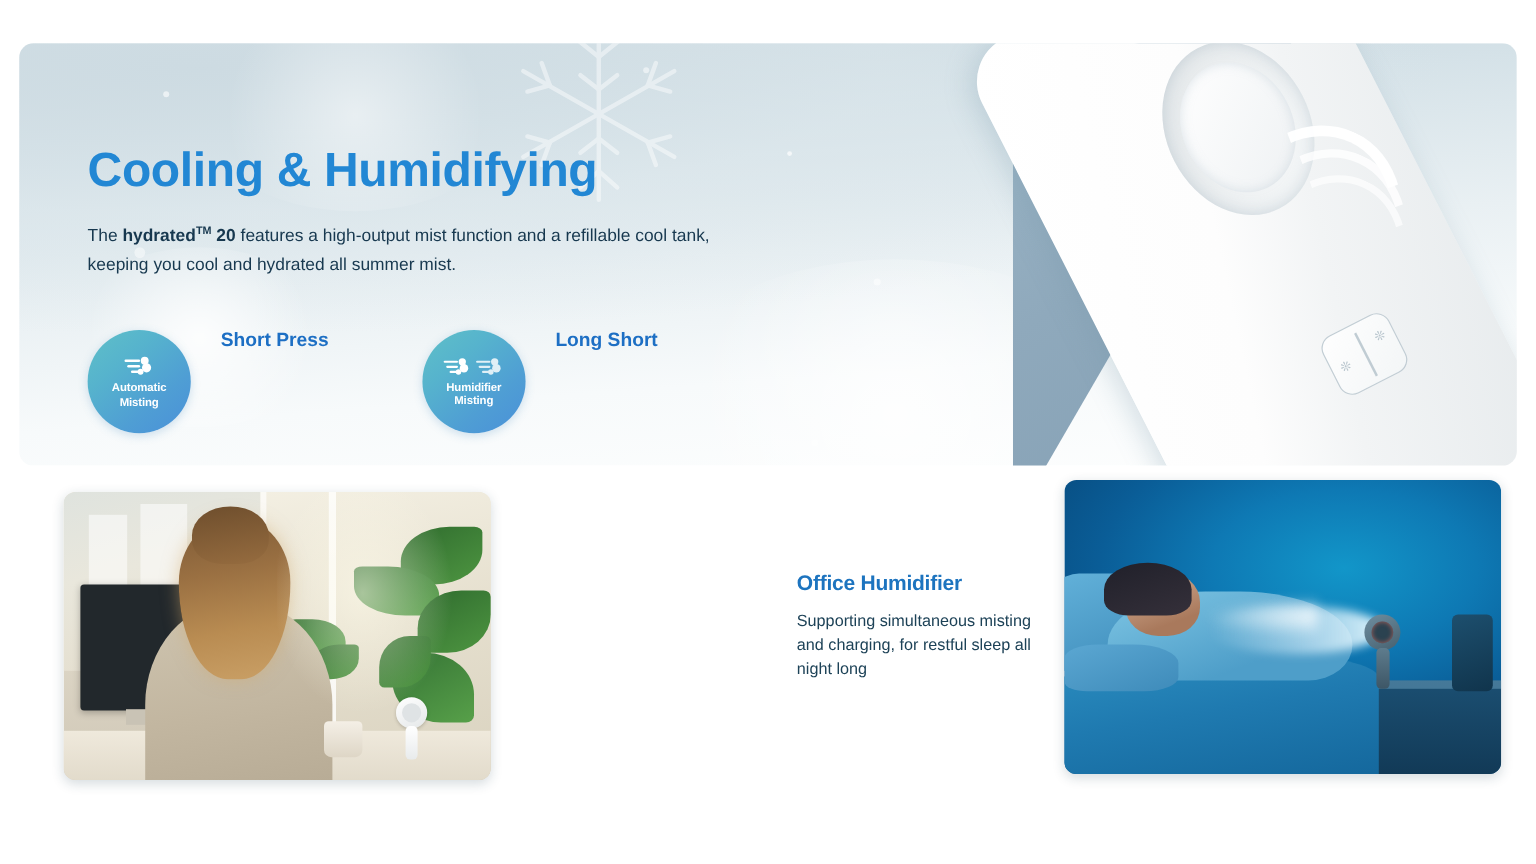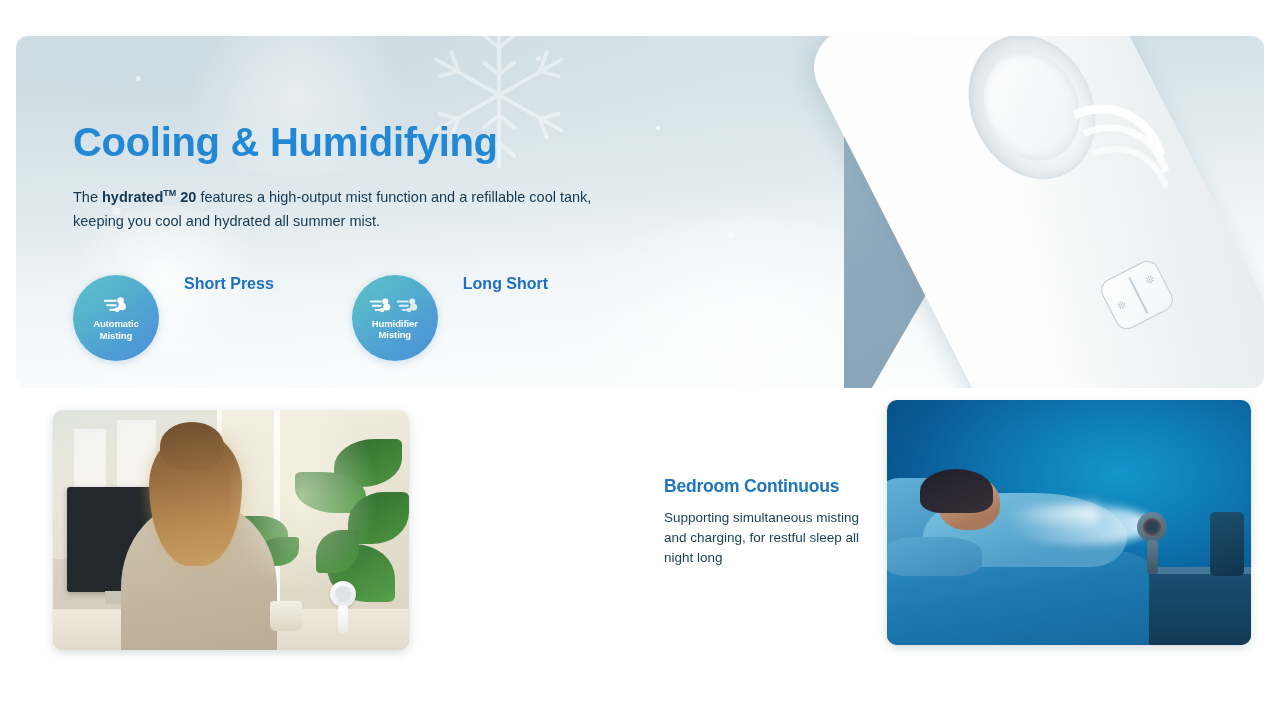--- a/index.html
+++ b/index.html
@@ -447,21 +447,21 @@
     <div class="off-fan">
       <div class="head"></div>
       <div class="stem"></div>
     </div>
     <div class="off-glow"></div>
   </div>
 </section>
 
 <section class="feature right">
   <div class="f-text right">
-    <h2 class="f-title">Bedroom Continuous</h2>
+    <h2 class="f-title">Office Humidifier</h2>
     <p class="f-desc">Supporting simultaneous misting and charging, for restful sleep all night long</p>
   </div>
 
   <div class="f-img bedroom">
     <div class="bed-bg"></div>
     <div class="bed-stand"></div>
     <div class="bed-sheet"></div>
     <div class="bed-pillow2"></div>
     <div class="bed-pillow"></div>
     <div class="bed-arm"></div>

